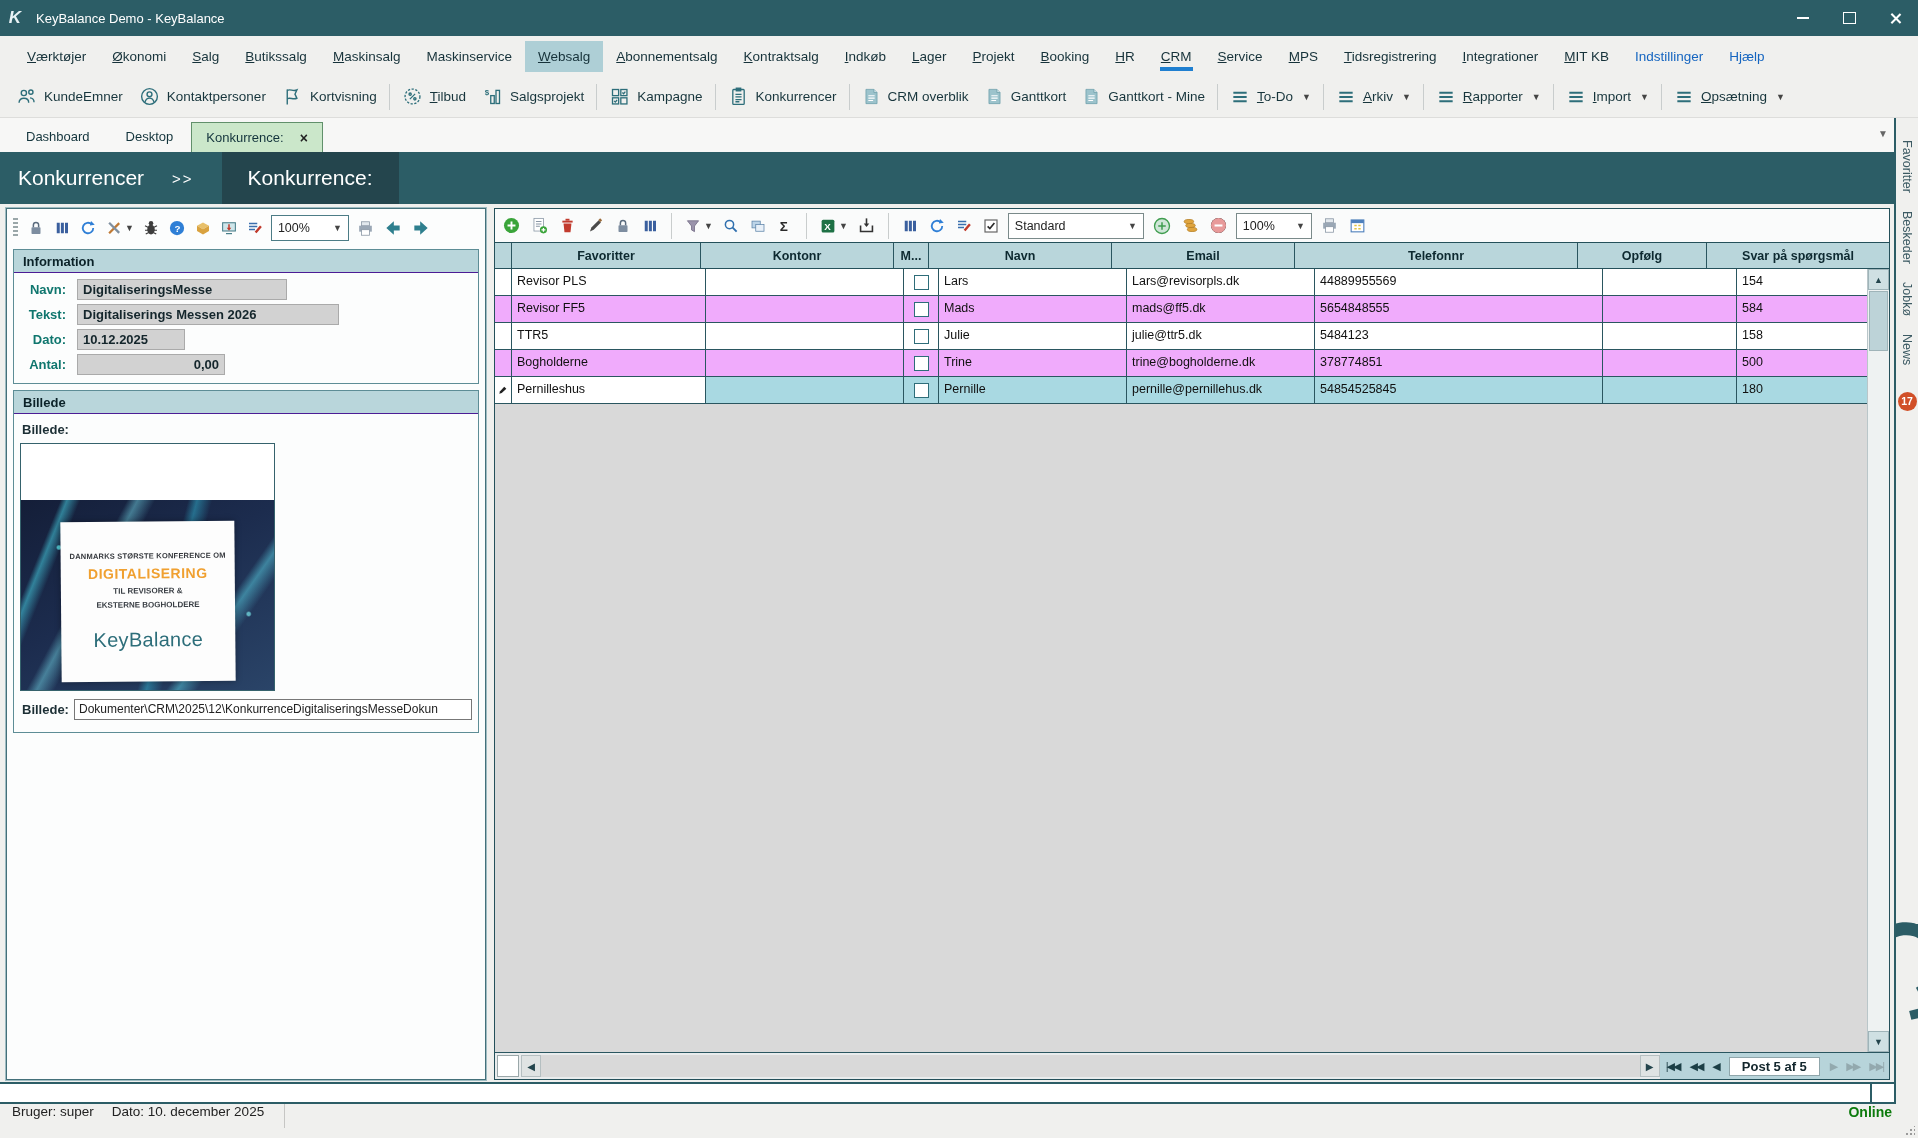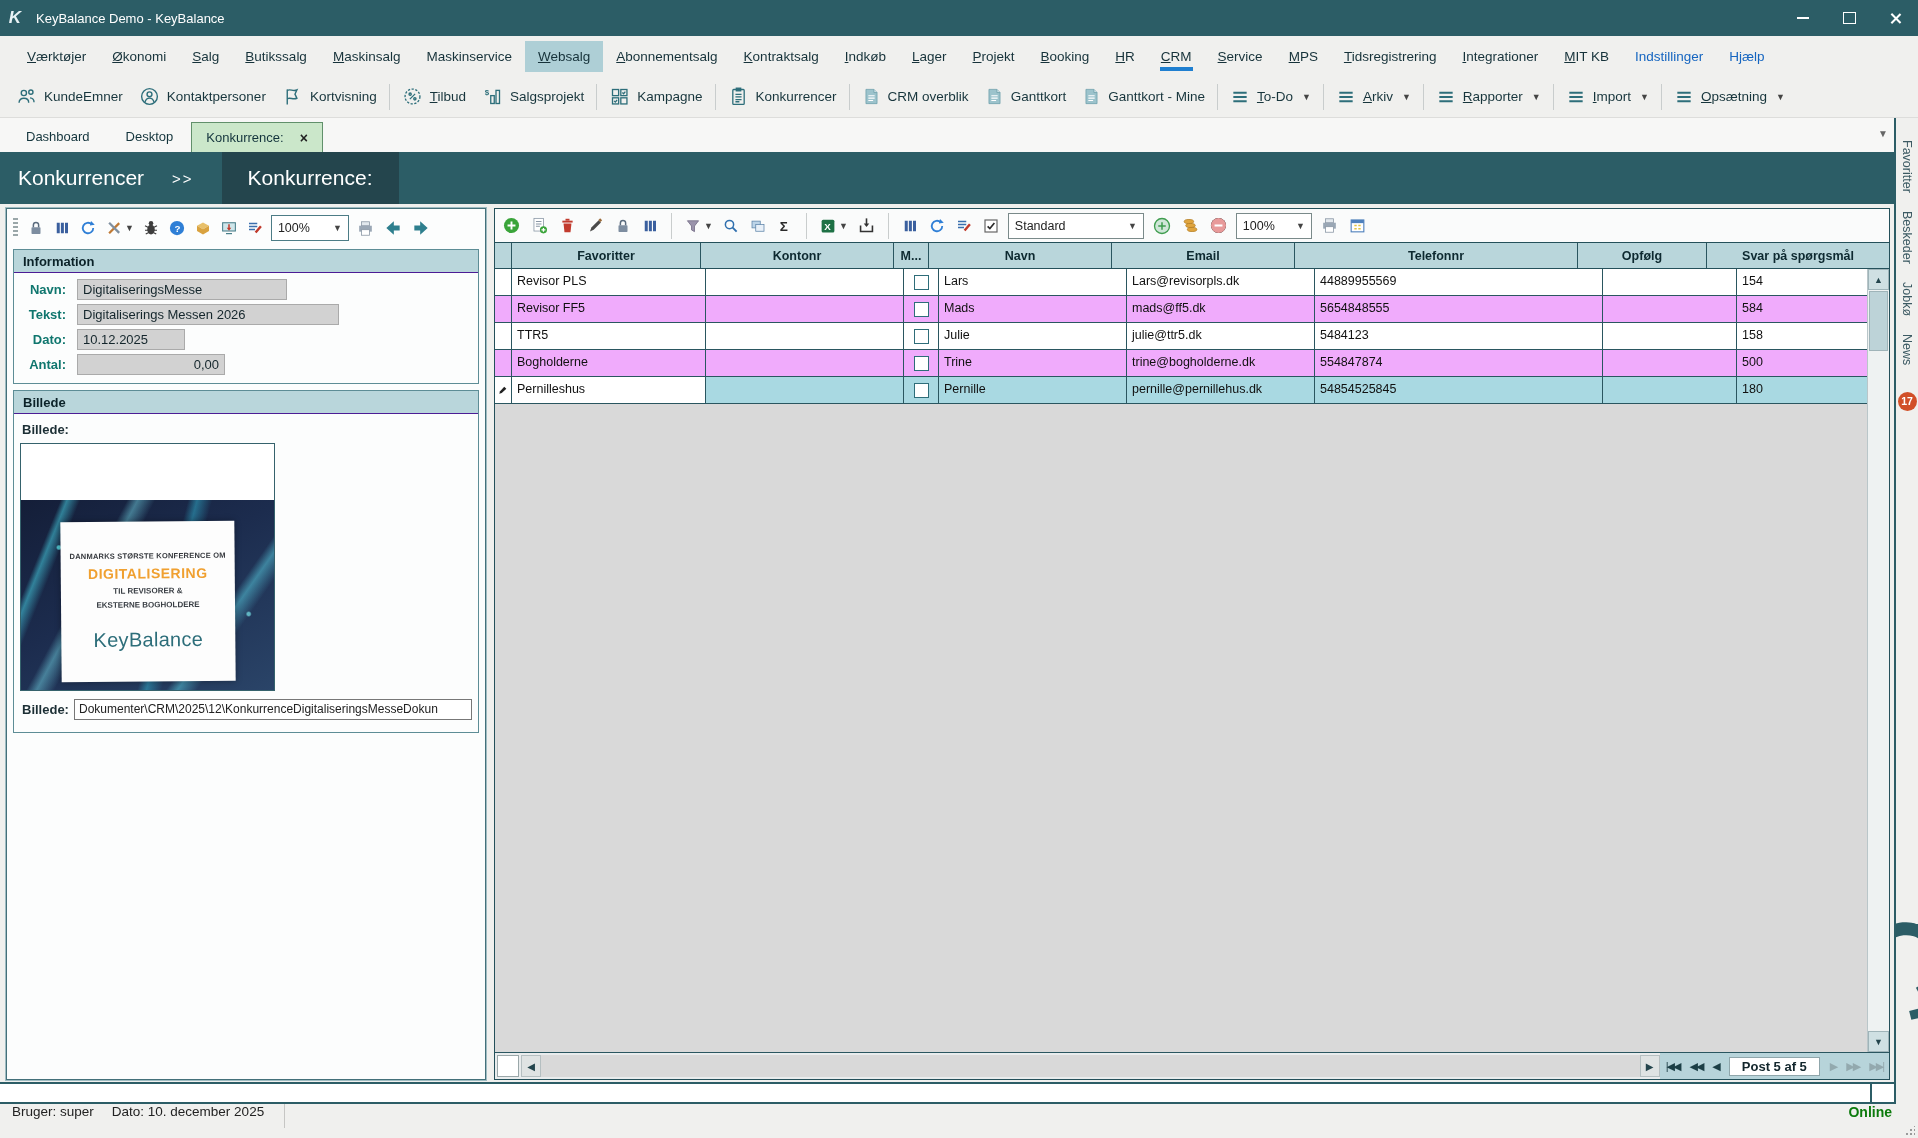--- a/index.html
+++ b/index.html
@@ -53,21 +53,21 @@
   .minibar{height:30px;display:flex;align-items:center;gap:6px;padding:2px 2px}
   .grip{width:5px;height:20px;background:repeating-linear-gradient(#9aa7a9 0 2px,transparent 2px 4px);margin-right:2px}
   .ibtn{display:flex;align-items:center;justify-content:center;padding:1px}
   .combo{display:flex;align-items:center;gap:19px;border:1px solid #4c7c86;background:#fff;font-size:12.5px;padding:2px 6px;height:20px;color:#222}
   .combo .caret{margin-left:auto}
   .sect{border:1px solid #5d8d96;margin:4px 2px 2px 2px}
   .sect-head{height:22px;background:#b9d6db;display:flex;align-items:center;font-weight:bold;font-size:13px;color:#0b2228;padding-left:9px;border-bottom:1px solid #4c1d95}
   .sect-body{padding:6px 6px 8px 6px;background:#fcfdfd}
   .frow{display:flex;align-items:center;margin-bottom:4px}
   .flabel{width:46px;text-align:right;margin-right:11px;font-size:13px;font-weight:600;color:#0f766e}
-  .fval{background:#d2d2d2;border:1px solid #aaa;height:19px;line-height:19px;font-size:13px;font-weight:400;color:#14262c;padding:0 5px;white-space:nowrap;overflow:hidden}
+  .fval{background:#d2d2d2;border:1px solid #aaa;height:19px;line-height:19px;font-size:13px;font-weight:700;color:#14262c;padding:0 5px;white-space:nowrap;overflow:hidden}
   .w-navn{width:198px}.w-tekst{width:250px}.w-dato{width:96px}.w-antal{width:136px;text-align:right}
   .imglabel{font-size:13px;font-weight:600;color:#1c2f35;margin:2px 0 6px 2px}
   .imgframe{width:253px;height:246px;border:1.5px solid #35626c;background:#fff;display:flex;flex-direction:column}
   .imgwhite{height:56px;background:#fff}
   .photo{flex:1;position:relative;overflow:hidden;background-color:#17233f;
     background-image:
       radial-gradient(circle at 15% 25%, rgba(90,230,235,.8) 1.5px, transparent 3px),
       radial-gradient(circle at 80% 15%, rgba(230,120,90,.8) 1.5px, transparent 3px),
       radial-gradient(circle at 60% 80%, rgba(90,230,200,.7) 1.5px, transparent 3px),
       radial-gradient(circle at 90% 60%, rgba(120,230,235,.7) 1.5px, transparent 3px),
@@ -682,21 +682,21 @@
 
             <div class="trow alt">
               <span class="tcell c-ind"></span>
               <span class="tcell c-firm">Bogholderne</span>
               <span class="tcell c-konto"></span>
               <span class="tcell c-m">
                   <span class="cb"></span>
                 </span>
               <span class="tcell c-navn">Trine</span>
               <span class="tcell c-email">trine@bogholderne.dk</span>
-              <span class="tcell c-tel">554847874</span>
+              <span class="tcell c-tel">378774851</span>
               <span class="tcell c-opf"></span>
               <span class="tcell c-svar">500</span>
             </div>
 
             <div class="trow sel">
               <span class="tcell c-ind">
                 <svg class="pencil" width="10" height="10" viewBox="0 0 24 24">
                     <polygon points="3,21 5,15 15,4 20,9 9,19 3,21" fill="#222"></polygon>
                   </svg>
               </span>

